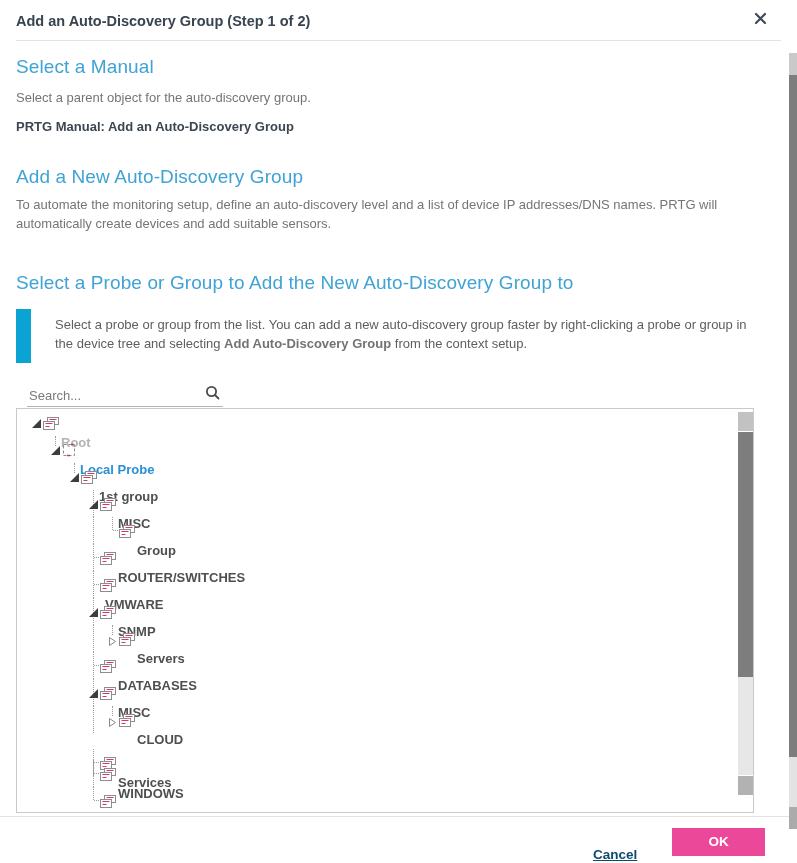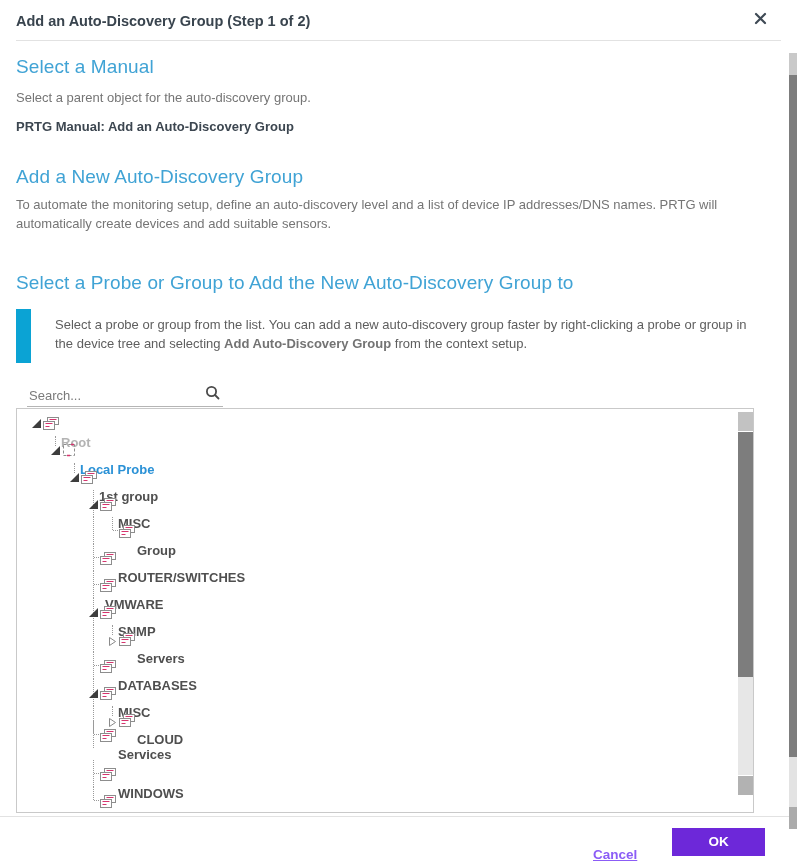--- a/index.html
+++ b/index.html
@@ -63,23 +63,23 @@
   .sbi-btn{top:367px;height:19px;background:#b2b2b2;}
   .sb-outer{right:0;top:0;width:8px;height:863px;background:#fff;cursor:pointer;}
   .sbo-seg{position:absolute;left:0;width:8px;}
   .sbo-cap{top:53px;height:22px;background:#c9c9c9;}
   .sbo-thumb{top:75px;height:682px;background:#7d7d7d;}
   .sbo-track{top:757px;height:50px;background:#e3e3e3;}
   .sbo-btn{top:807px;height:22px;background:#ababab;}
 
   
   .hr-bottom{left:0;top:816px;width:789px;}
-  .cancel-link{left:593px;top:847px;font-size:13.5px;font-weight:bold;color:#8b5cf6;
+  .cancel-link{left:593px;top:847px;font-size:13.5px;font-weight:bold;color:#0c4a6e;
     text-decoration:underline;cursor:pointer;}
-  .ok-btn{left:672px;top:828px;width:93px;height:28px;background:#6d28d9;border:0;
+  .ok-btn{left:672px;top:828px;width:93px;height:28px;background:#ec4899;border:0;
     color:#ffffff;font-family:"Liberation Sans","DejaVu Sans",sans-serif;
     font-size:13.5px;font-weight:bold;cursor:pointer;text-align:center;line-height:28px;}
 </style>
 </head>
 <body>
 
 <div class="abs dlg-title">Add an Auto-Discovery Group (Step 1 of 2)</div>
 <div class="abs close-btn">
   <svg width="13" height="13" viewBox="0 0 13 13">
     <path d="M2 2 L11 11 M11 2 L2 11" stroke="#3f4a55" stroke-width="2.2" stroke-linecap="round"></path>
@@ -240,21 +240,21 @@
       <polygon points="1.5,1.5 1.5,9.5 7.5,5.5" fill="#fff" stroke="#8a8a8a"></polygon>
           </svg></span>
         <span class="ticon" style="left:102px"><svg width="16" height="13" viewBox="0 0 16 13">
       <rect x="4.5" y="0.5" width="11" height="7" fill="#fff" stroke="#8d8d8d"></rect>
       <path d="M6.5 2.5h7" stroke="#d6356e"></path>
       <rect x="0.5" y="4.5" width="11" height="8" fill="#fff" stroke="#8d8d8d"></rect>
       <path d="M2.5 6.5h7M2.5 9.5h4" stroke="#d6356e"></path>
           </svg></span>
         <span class="tlabel" style="left:120px">CLOUD</span>
       </div>
-      <div class="trow" style="top: 312px;">
+      <div class="trow" style="top: 340px;">
         <div class="vline" style="left:76px;top:0px;height:27px"></div>
         <div class="hlinex" style="left:77px;top:13px;width:9px"></div>
         <span class="ticon" style="left:83px"><svg width="16" height="13" viewBox="0 0 16 13">
       <rect x="4.5" y="0.5" width="11" height="7" fill="#fff" stroke="#8d8d8d"></rect>
       <path d="M6.5 2.5h7" stroke="#d6356e"></path>
       <rect x="0.5" y="4.5" width="11" height="8" fill="#fff" stroke="#8d8d8d"></rect>
       <path d="M2.5 6.5h7M2.5 9.5h4" stroke="#d6356e"></path>
           </svg></span>
         <span class="tlabel" style="left:101px">Services</span>
       </div>

